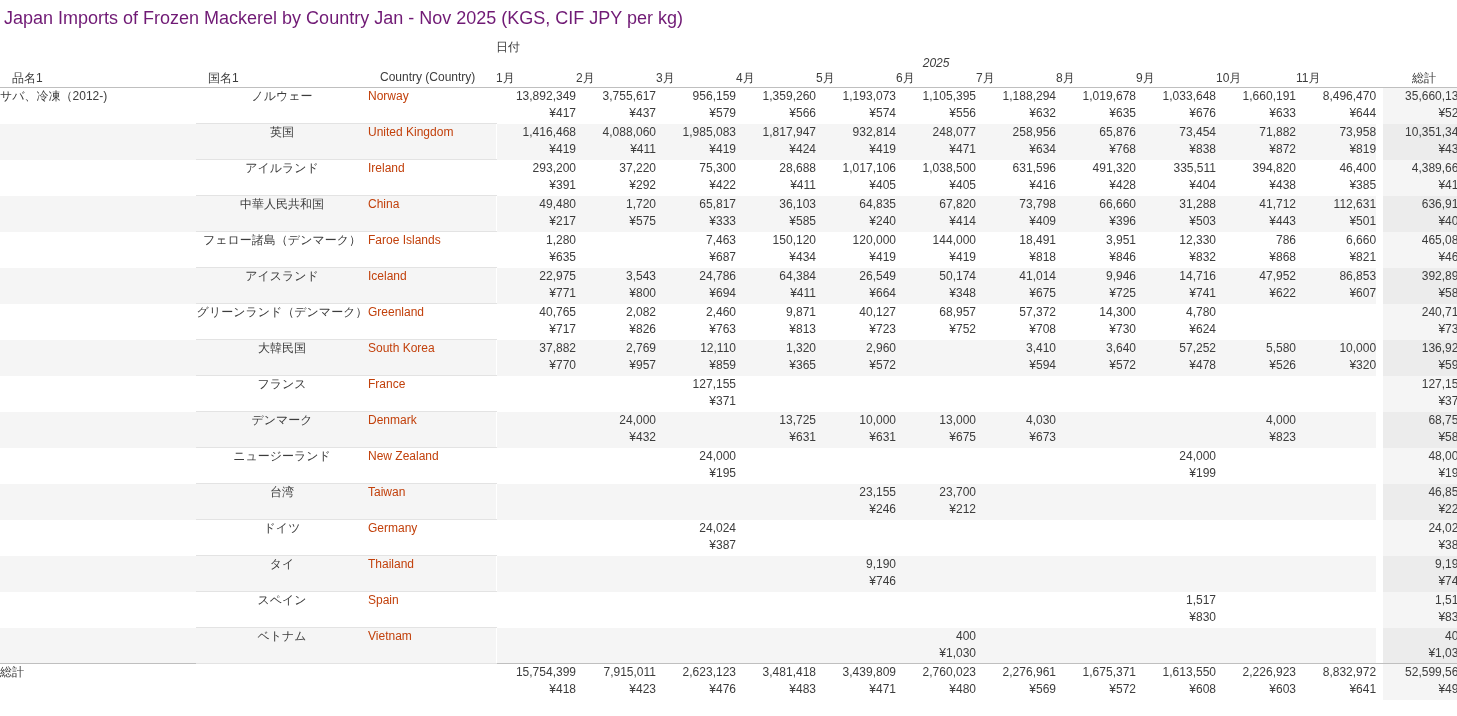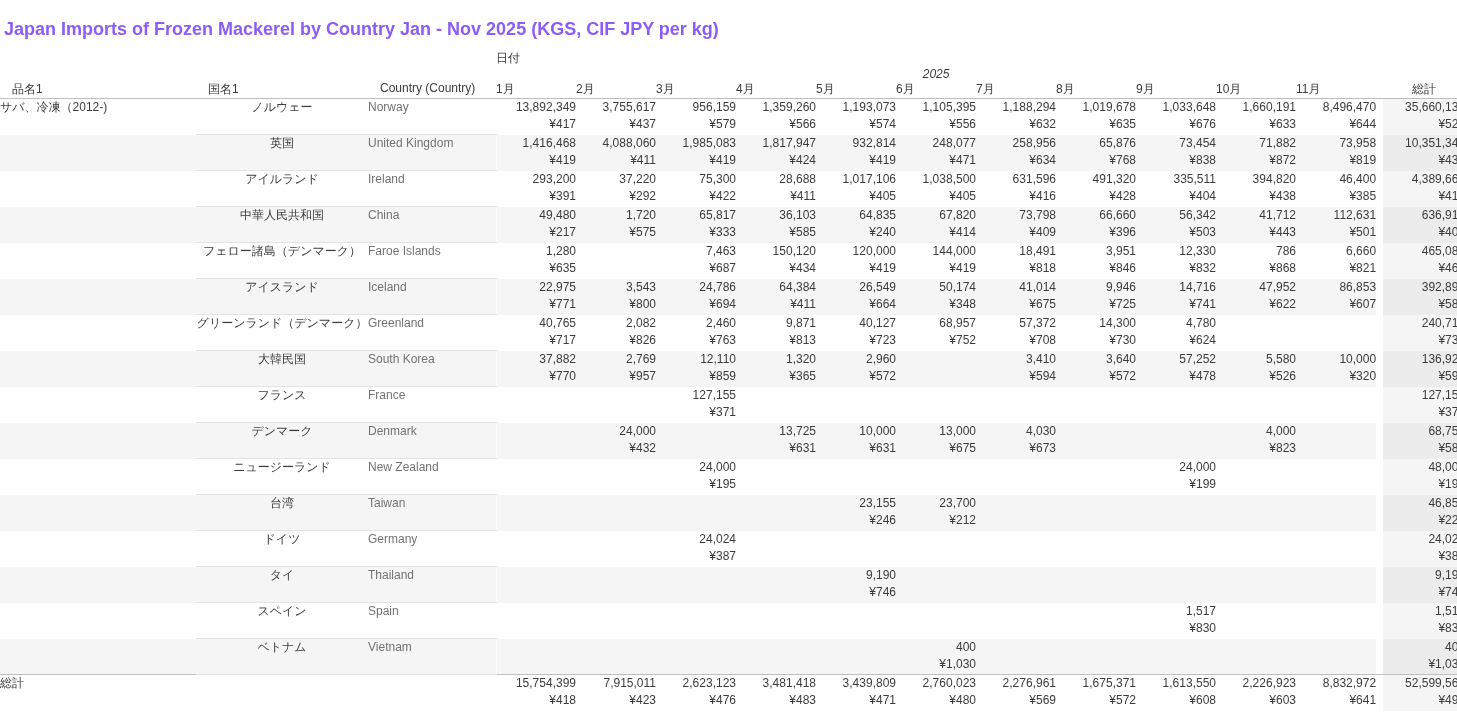--- a/index.html
+++ b/index.html
@@ -10,24 +10,24 @@
   }
   #page {
     width: 1457px;
     height: 716px;
     position: relative;
     overflow: hidden;
     background: #ffffff;
   }
   .page-title {
     font-size: 18px;
-    color: #8b5cf6;
-    padding: 19px 0 10px 4px;
-    white-space: nowrap;
-    font-weight: 700;
+    color: #701a75;
+    padding: 8px 0 10px 4px;
+    white-space: nowrap;
+    font-weight: 400;
   }
   table.pivot {
     border-collapse: collapse;
     table-layout: fixed;
     width: 1457px;
     font-size: 12px;
     color: #3c3c3c;
   }
   table.pivot td, table.pivot th {
     padding: 0;
@@ -76,21 +76,21 @@
   .cell-num .v2 { display: block; }
   .row-label-jp {
     padding: 4px 6px 0 6px;
     white-space: nowrap;
     line-height: 17px;
     text-align: center;
   }
   .row-label-en {
     padding: 4px 6px 0 6px;
     white-space: nowrap;
-    color: #737373;
+    color: #c2410c;
     line-height: 17px;
   }
   .row-item {
     padding: 4px 6px 0 2px;
     white-space: nowrap;
     line-height: 17px;
   }
   tr.alt { background: #f5f5f5; }
   tr.data-row td { height: 36px; }
   tr.data-row td.name-cell {
@@ -234,21 +234,21 @@
           <td class="row-label-jp name-cell">中華人民共和国</td>
           <td class="row-label-en name-cell band-right">China</td>
           <td class="cell-num"><span>49,480</span><span class="v2">¥217</span></td>
           <td class="cell-num"><span>1,720</span><span class="v2">¥575</span></td>
           <td class="cell-num"><span>65,817</span><span class="v2">¥333</span></td>
           <td class="cell-num"><span>36,103</span><span class="v2">¥585</span></td>
           <td class="cell-num"><span>64,835</span><span class="v2">¥240</span></td>
           <td class="cell-num"><span>67,820</span><span class="v2">¥414</span></td>
           <td class="cell-num"><span>73,798</span><span class="v2">¥409</span></td>
           <td class="cell-num"><span>66,660</span><span class="v2">¥396</span></td>
-          <td class="cell-num"><span>56,342</span><span class="v2">¥503</span></td>
+          <td class="cell-num"><span>31,288</span><span class="v2">¥503</span></td>
           <td class="cell-num"><span>41,712</span><span class="v2">¥443</span></td>
           <td class="cell-num"><span>112,631</span><span class="v2">¥501</span></td>
           <td class="sep-col"></td>
           <td class="cell-num total-col"><span>636,918</span><span class="v2">¥405</span></td>
         </tr>
         <tr class="data-row">
           <td class="row-item"></td>
           <td class="row-label-jp name-cell">フェロー諸島（デンマーク）</td>
           <td class="row-label-en name-cell band-right">Faroe Islands</td>
           <td class="cell-num"><span>1,280</span><span class="v2">¥635</span></td>

